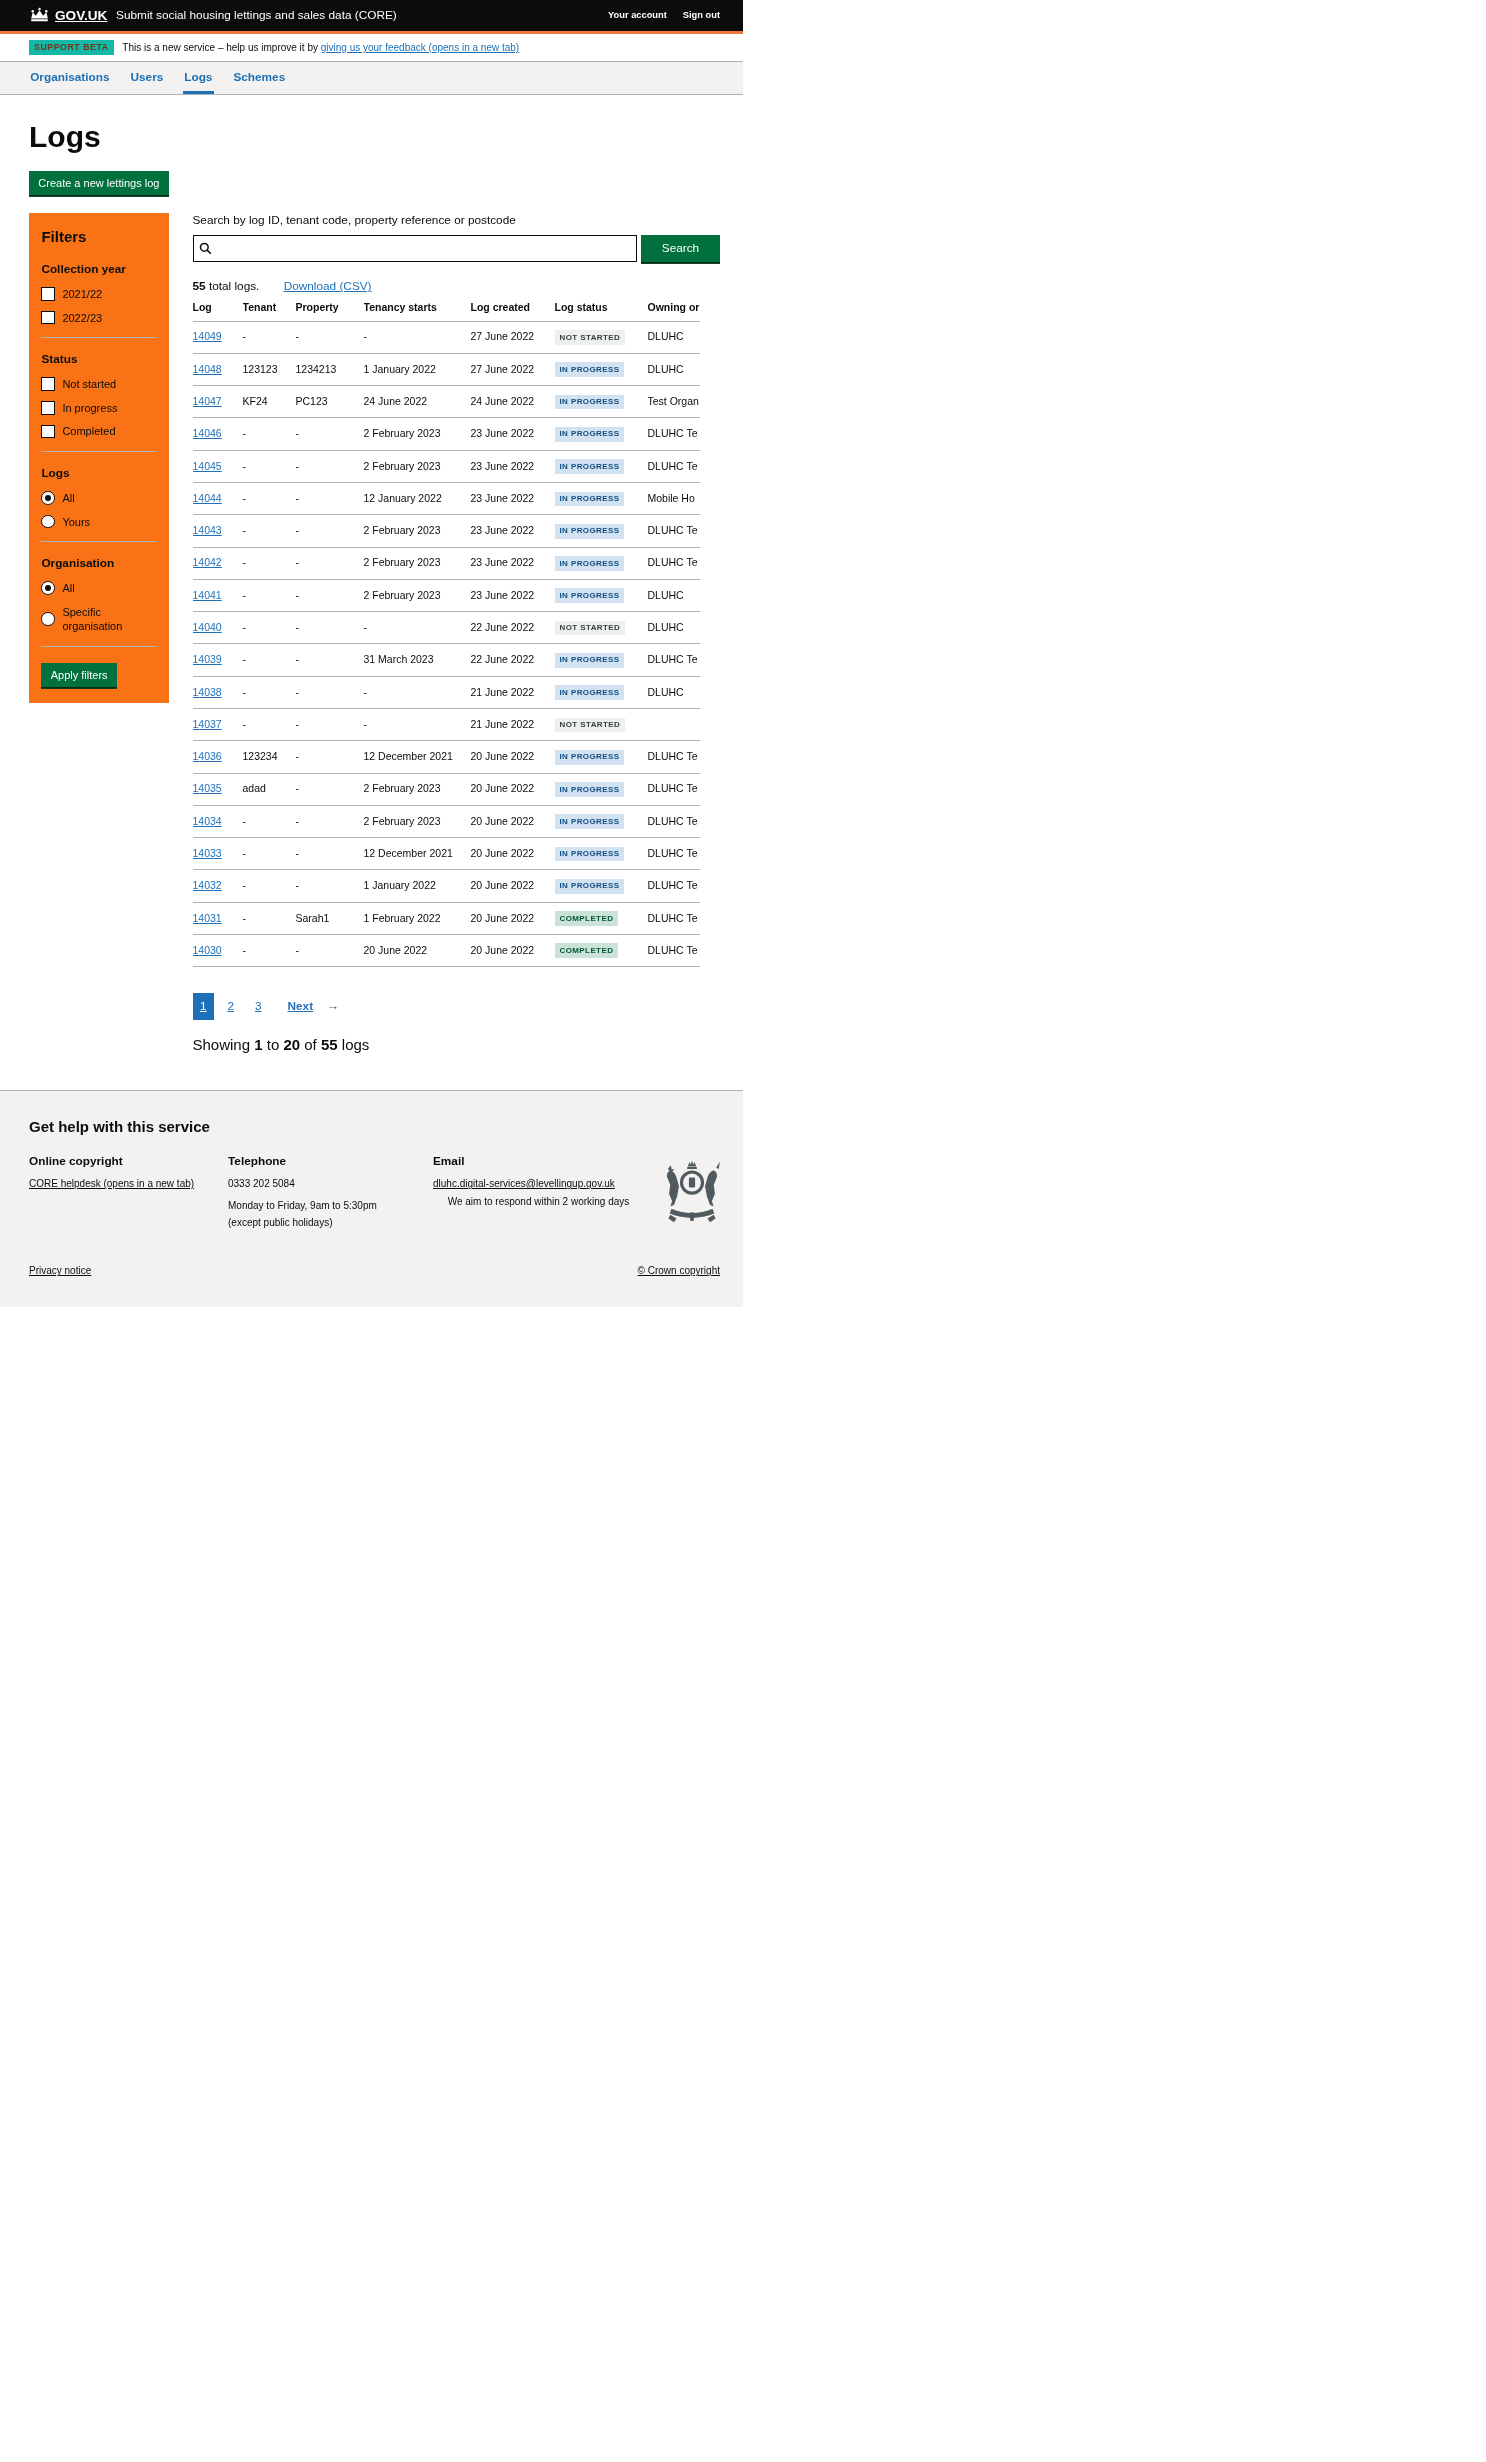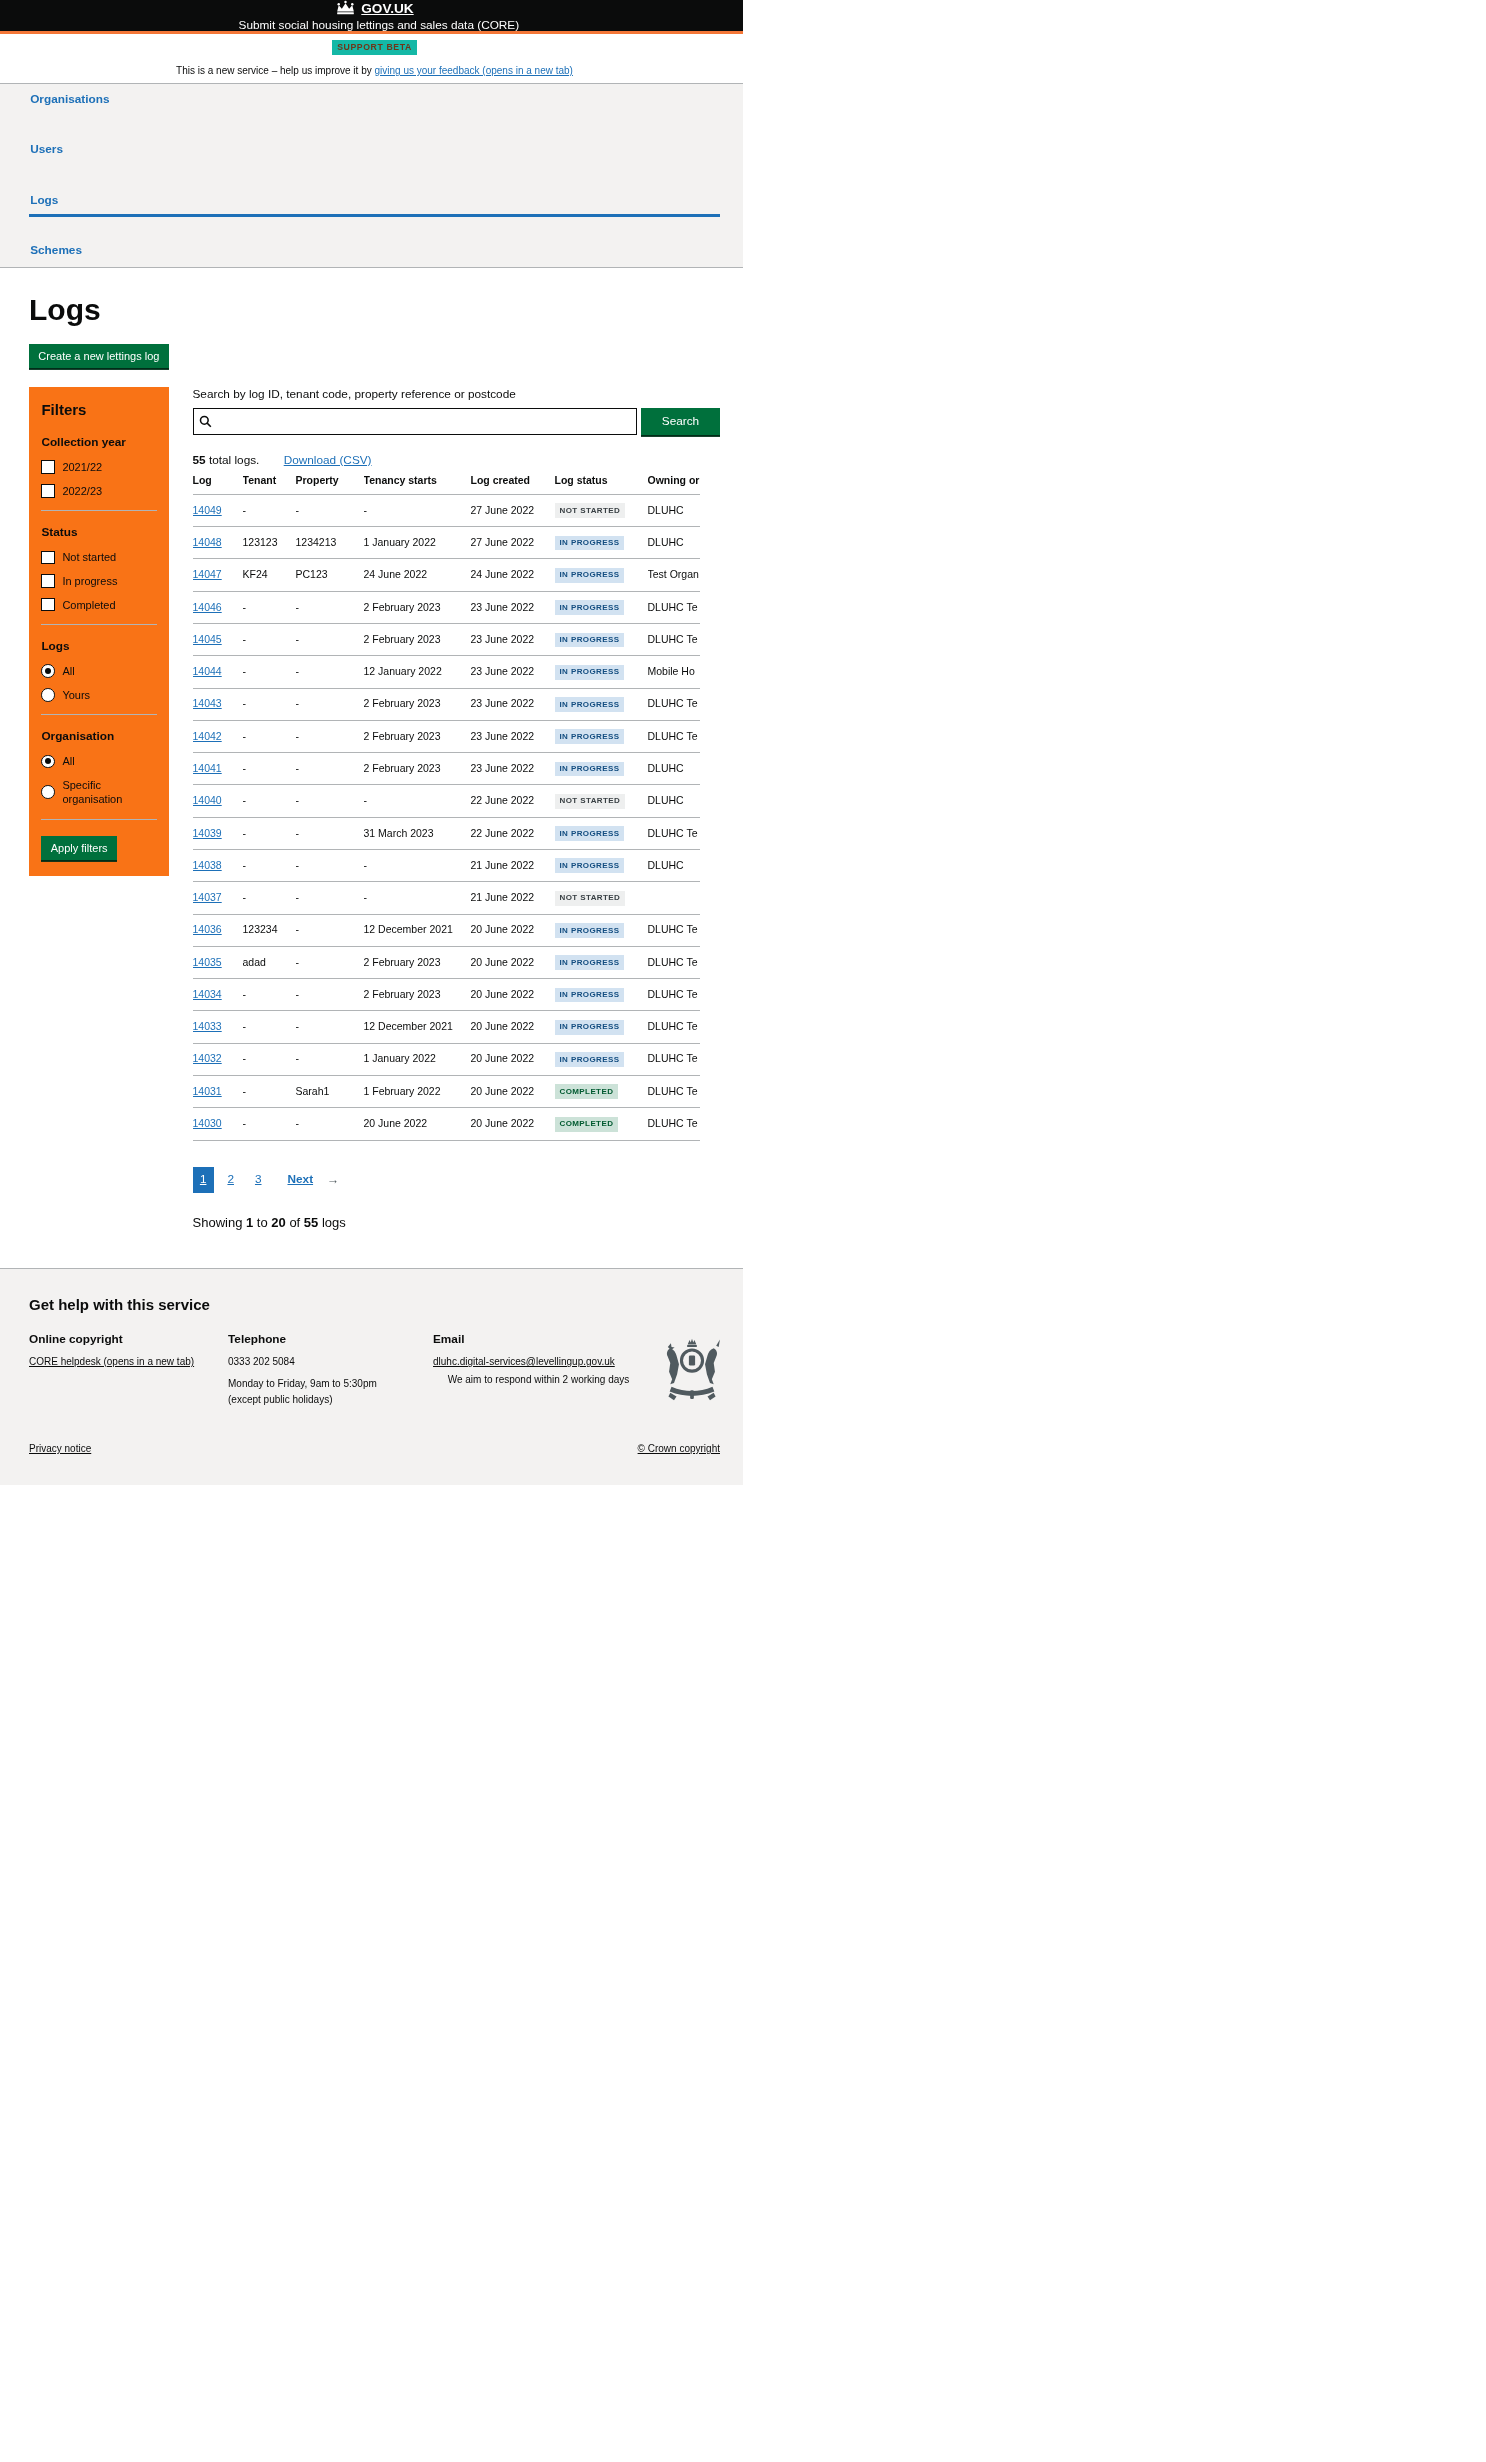--- a/index.html
+++ b/index.html
@@ -2,21 +2,21 @@
 <html style="font-size:10px"><head>
 <meta charset="utf-8">
 <style>
   * { margin:0; padding:0; box-sizing:border-box; }
   html,body { background:#fff; }
   body {
     width:743px; min-height:1231px;
     font-family:"Liberation Sans", sans-serif;
     color:#0b0c0c; font-size:11.8px; line-height:1.3;
   }
-  .container { width:691px; margin-left:29px;flex-direction:column; }
+  .container { width:691px; margin-left:29px; }
 
   
   .gov-header { background:#0b0c0c; border-bottom:3.1px solid #f47738; height:34px; }
   .gov-header .container { display:flex; align-items:center; height:31px; }
   .logo { display:flex; align-items:center; gap:5px; color:#fff; font-weight:700; font-size:13.6px; }
   .service-name { color:#fff; font-size:11.8px; margin-left:8.7px; flex:1; }
   .header-links { display:flex; gap:16px; }
   .header-links a { color:#fff; font-weight:700; font-size:9.3px; text-decoration:none; }
 
   
@@ -82,21 +82,21 @@
   .tag--grey  { background:#eeefef; color:#383f43; }
   .tag--blue  { background:#d2e2f1; color:#144e81; }
   .tag--green { background:#cce2d8; color:#005a30; }
 
   
   .pagination { display:flex; align-items:center; gap:6.2px; margin-top:26px; font-size:11.8px; }
   .page-item { color:#1d70b8; text-decoration:underline; padding:5.6px 7.4px; }
   .page-item.current { background:#1d70b8; color:#fff; }
   .next-link { color:#1d70b8; font-weight:700; margin-left:5px; }
   .next-arrow { color:#505a5f; text-decoration:none; font-size:12.4px; }
-  .showing { margin-top:22px; font-size:13px; }
+  .showing { margin-top:15px; font-size:15px; }
   .showing b { font-weight:700; }
 
   
   footer { margin-top:36px; background:#f3f2f1; border-top:0.6px solid #b1b4b6; padding:26px 0 30px; }
   footer .container { position:relative; }
   footer h2 { font-size:15px; margin-bottom:17.3px; }
   .help-cols { display:flex; }
   .help-col h3 { font-size:11.8px; margin-bottom:8px; }
   .help-col { font-size:10px; }
   .help-col a { color:#0b0c0c; }

